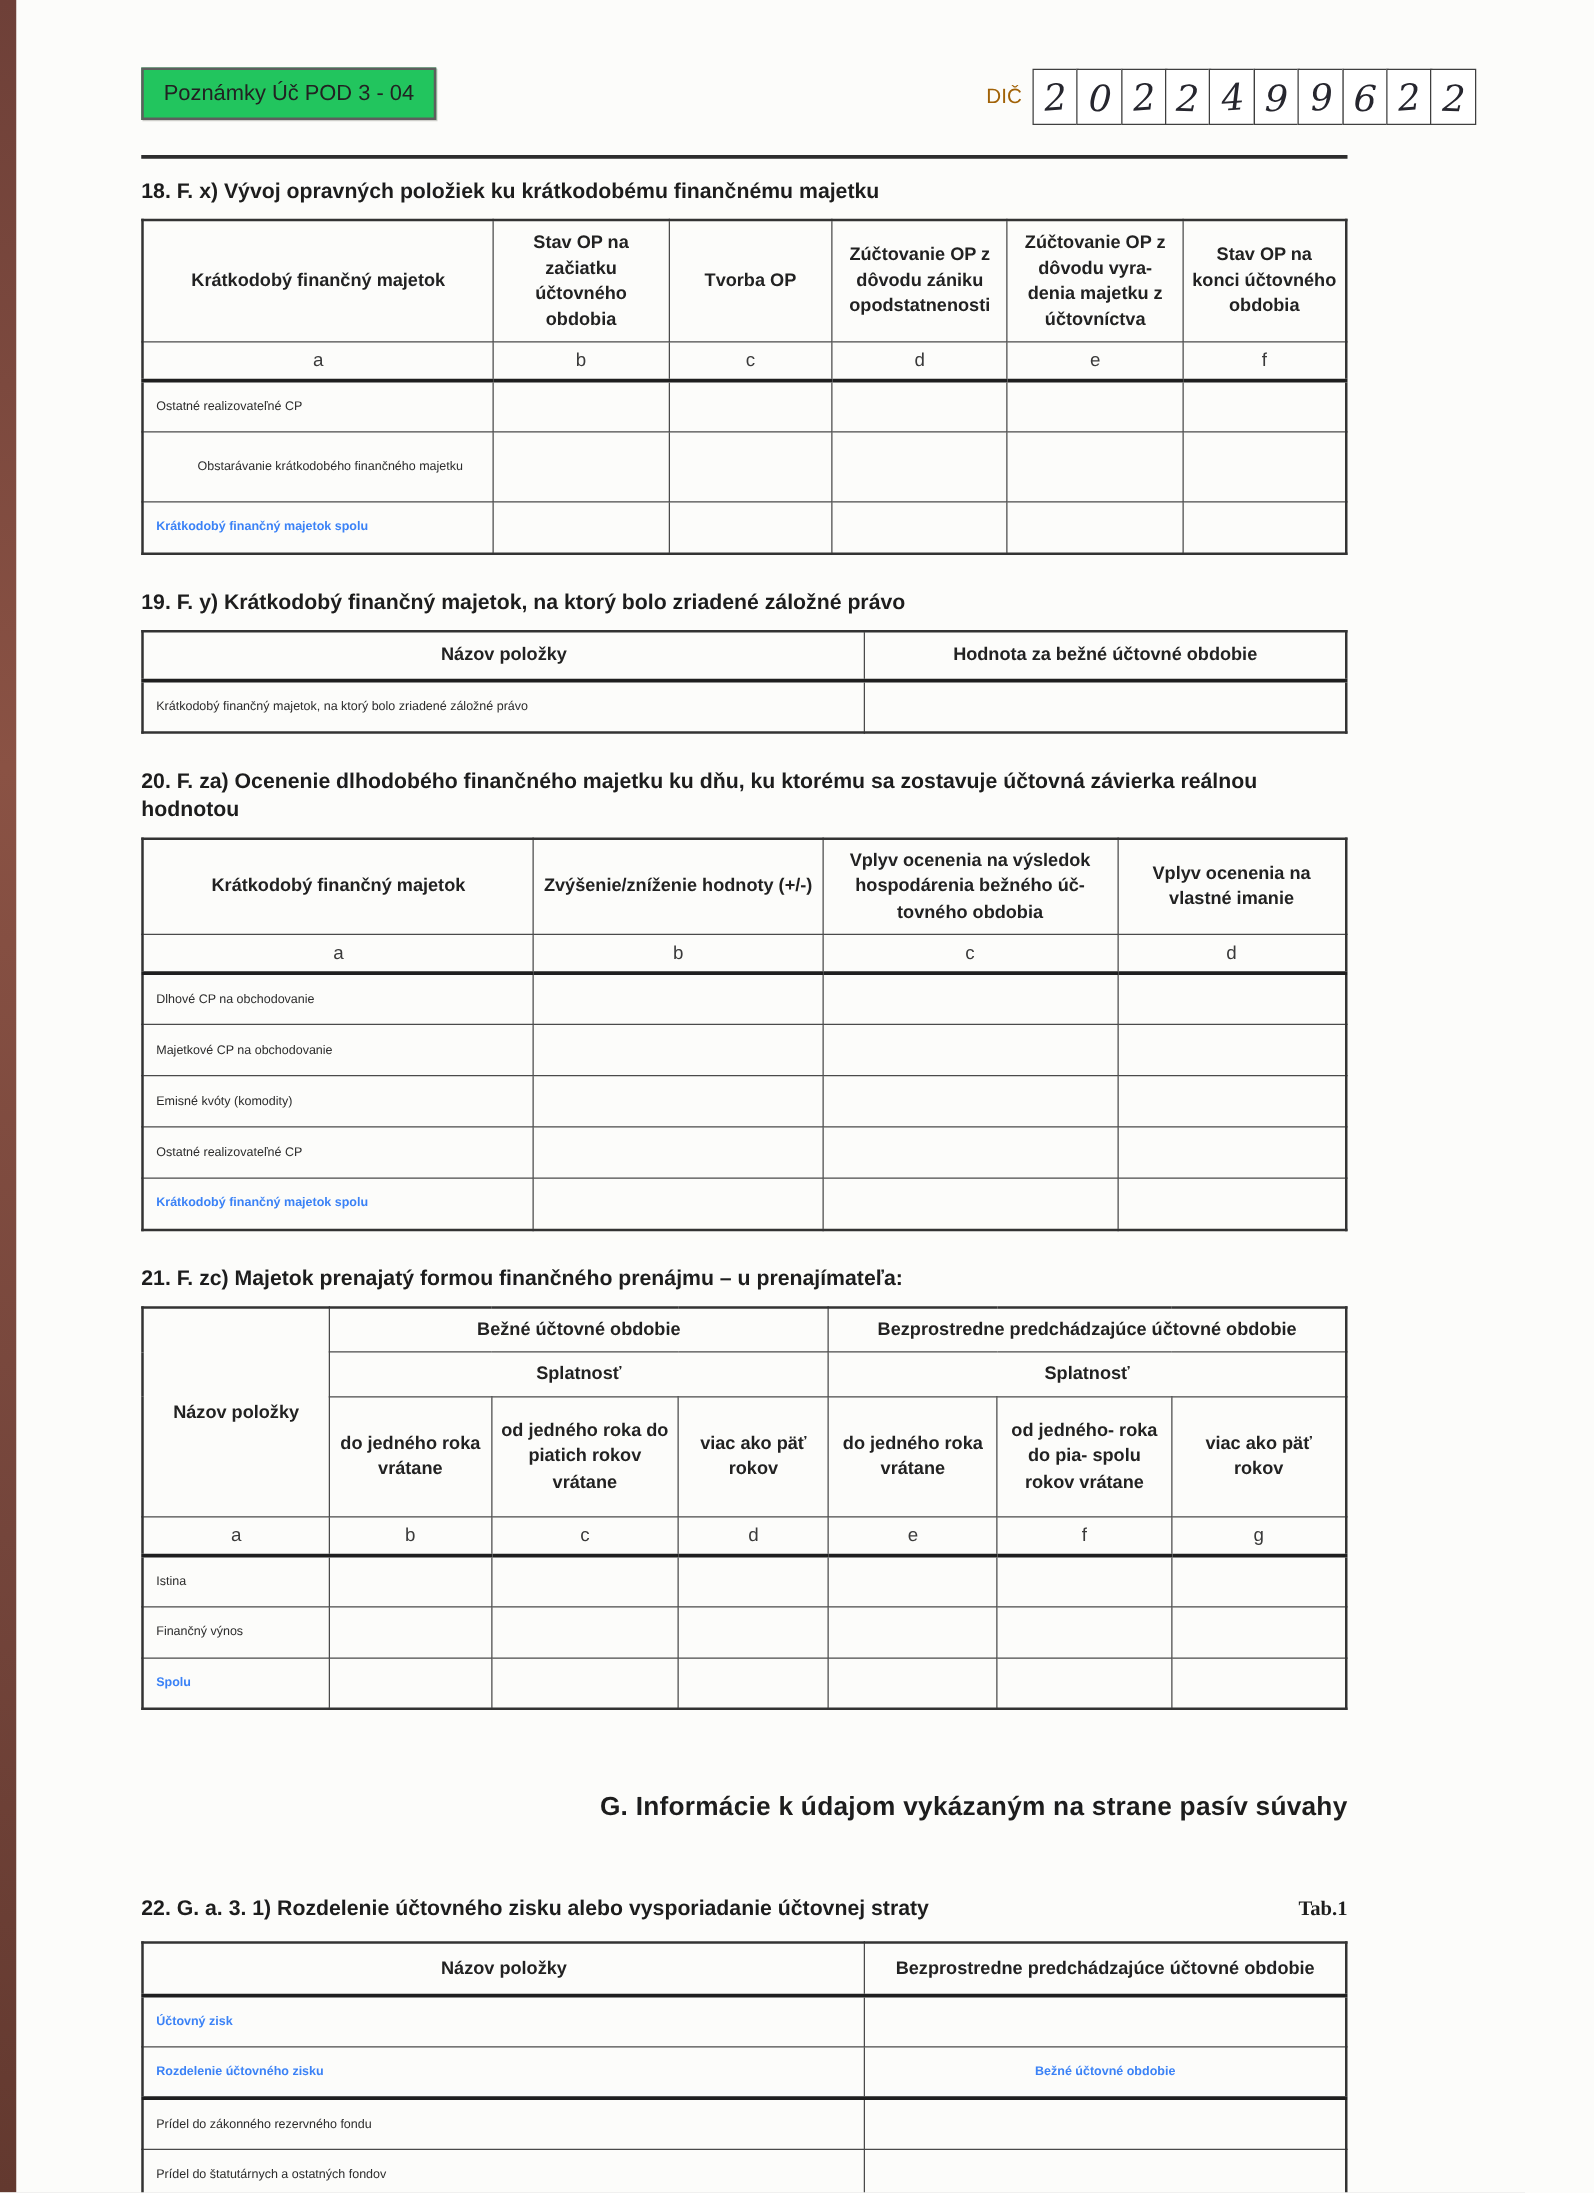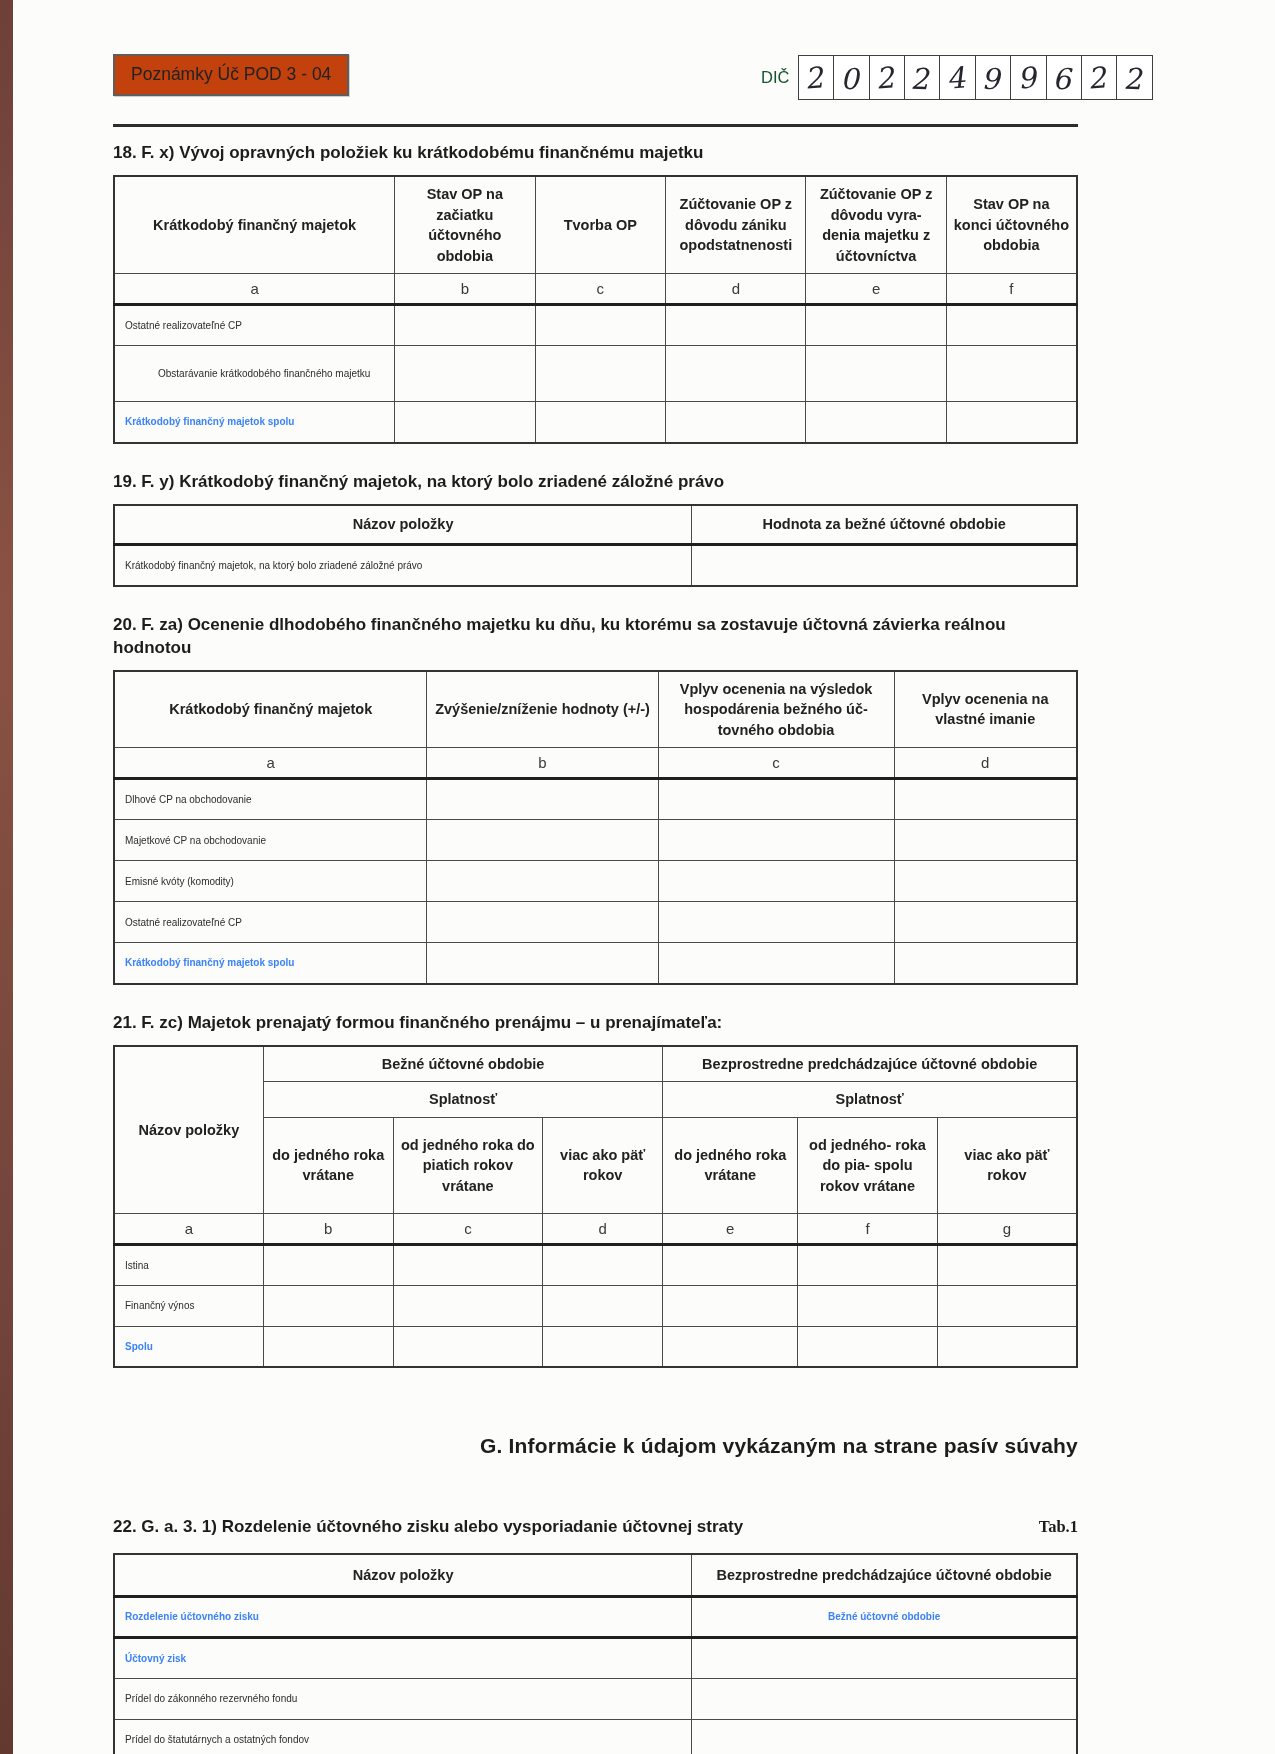--- a/index.html
+++ b/index.html
@@ -11,25 +11,25 @@
   }
   .scan-stripe {
     position:absolute; left:0; top:0; width:13px; height:100%;
     background:linear-gradient(180deg,#6e4038 0%,#8a5244 35%,#74453b 70%,#63392f 100%);
   }
   .content { position:absolute; left:113px; top:0; width:965px; }
 
   
   .header-row { position:relative; margin-top:54px; height:50px; }
   .form-id-box {
-    display:inline-block; border:2px solid #5e5e5e; background:#c2410c;
+    display:inline-block; border:2px solid #5e5e5e; background:#22c55e;
     padding:8px 16px 9px; font-size:17.5px; color:#222; box-shadow:1px 1px 0 #cfcfcb;
   }
   .dic-wrap { position:absolute; left:648px; top:1px; display:flex; align-items:center; }
-  .dic-label { font-size:16.5px; color:#14532d; margin-right:10px; }
+  .dic-label { font-size:16.5px; color:#a16207; margin-right:10px;margin-left:28px; }
   .dic-boxes { display:flex; }
   .dic-box {
     width:37px; height:45px; border:1.6px solid #3f3f3f; margin-left:-1.6px;
     background:#fff; display:flex; align-items:center; justify-content:center;
   }
   .dic-box span {
     font-family:"DejaVu Serif", serif; font-style:italic; font-size:29px;
     color:#26262e; transform:rotate(-4deg);
   }
   .dic-box:nth-child(even) span { transform:rotate(2deg) translateY(1px); }
@@ -309,29 +309,29 @@
     <table class="tbl" style="margin-top:14px">
       <colgroup>
           <col style="width:60%">
           <col style="width:40%">
         </colgroup>
       <tbody>
           <tr class="thickb">
         <td class="h" style="height:42px">Názov položky</td>
         <td class="h">Bezprostredne predchádzajúce účtovné obdobie</td>
       </tr>
+      <tr class="r">
+        <td class="lab b">Účtovný zisk</td>
+        <td></td>
+      </tr>
       <tr class="r thickb">
         <td class="lab b">Rozdelenie účtovného zisku</td>
         <td class="lab b center">Bežné účtovné obdobie</td>
       </tr>
       <tr class="r">
-        <td class="lab b">Účtovný zisk</td>
-        <td></td>
-      </tr>
-      <tr class="r">
         <td class="lab">Prídel do zákonného rezervného fondu</td>
         <td></td>
       </tr>
       <tr class="r">
         <td class="lab">Prídel do štatutárnych a ostatných fondov</td>
         <td></td>
       </tr>
     </tbody>
       </table>
 

